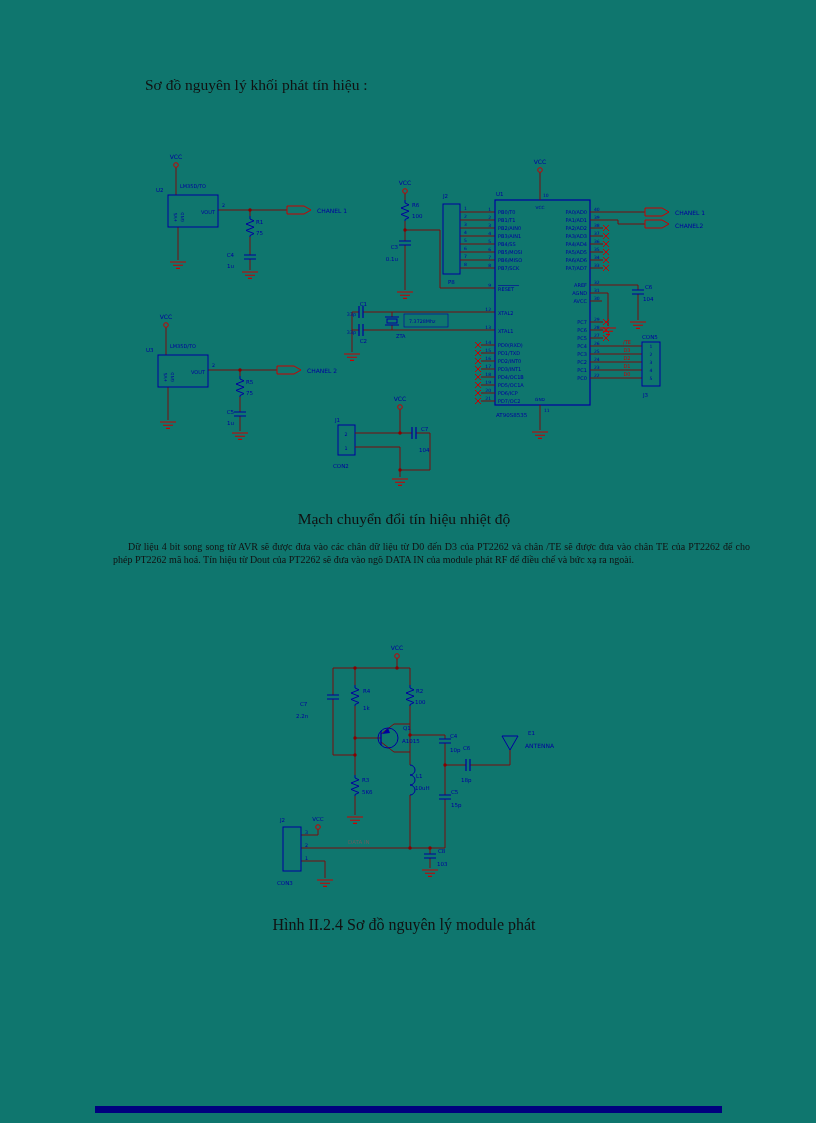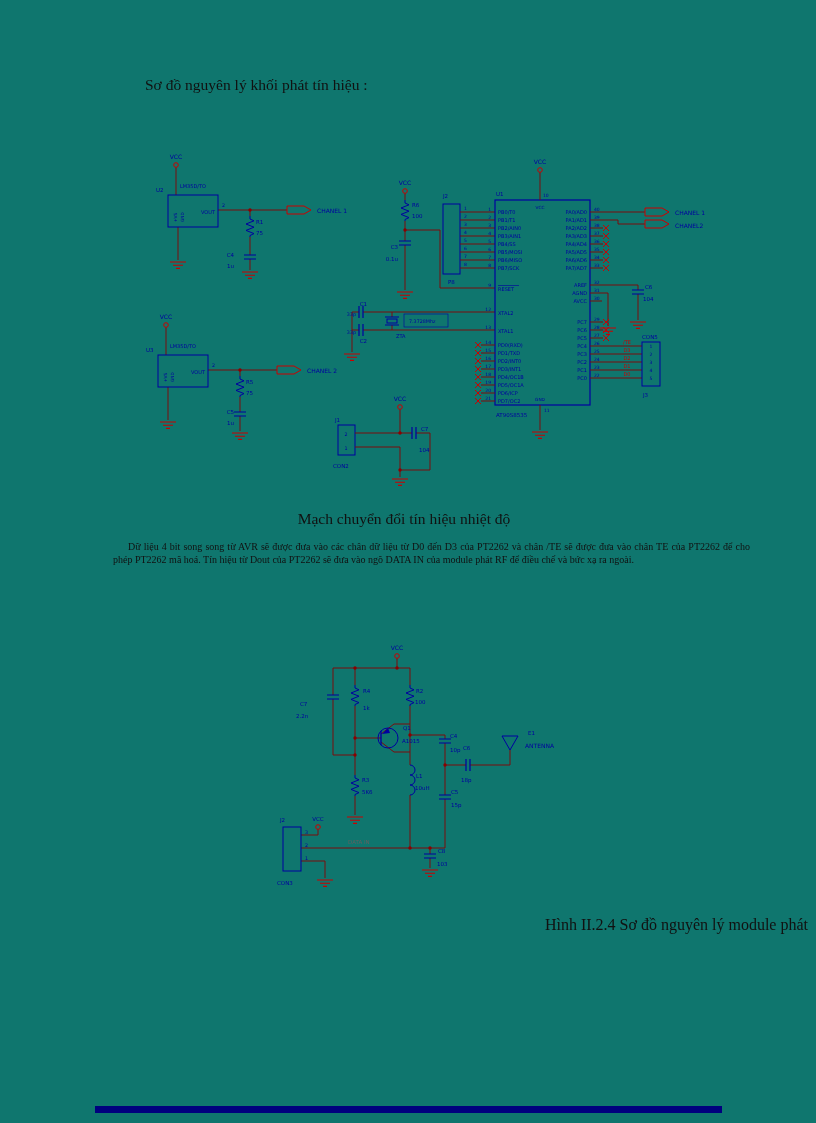--- a/index.html
+++ b/index.html
@@ -1,21 +1,21 @@
 <!DOCTYPE html>
 <html><head>
 <meta charset="utf-8">
 <style>
   html,body{margin:0;padding:0;background:#888;}
   .page{position:relative;width:816px;height:1123px;background:#0f766e;overflow:hidden;
         font-family:"Liberation Serif", serif;color:#111;}
   .heading{position:absolute;left:145px;top:76px;font-size:15.5px;white-space:pre;}
   .caption{position:absolute;left:0;width:808px;text-align:center;font-size:15.5px;}
   .c1{top:510px;}
-  .c2{top:916px;font-size:16px;text-align:right;}
+  .c2{top:916px;font-size:16px;}
   .para{position:absolute;left:113px;top:540px;width:637px;font-size:10px;line-height:1.33;
         text-align:justify;text-indent:15px;}
   .sch1{position:absolute;left:130px;top:140px;}
   .sch2{position:absolute;left:270px;top:640px;}
   svg text{font-family:"DejaVu Sans", sans-serif;}
   .footer-bar{position:absolute;left:95px;top:1106px;width:627px;height:7px;background:#00007e;}
 </style>
 </head>
 <body>
 

